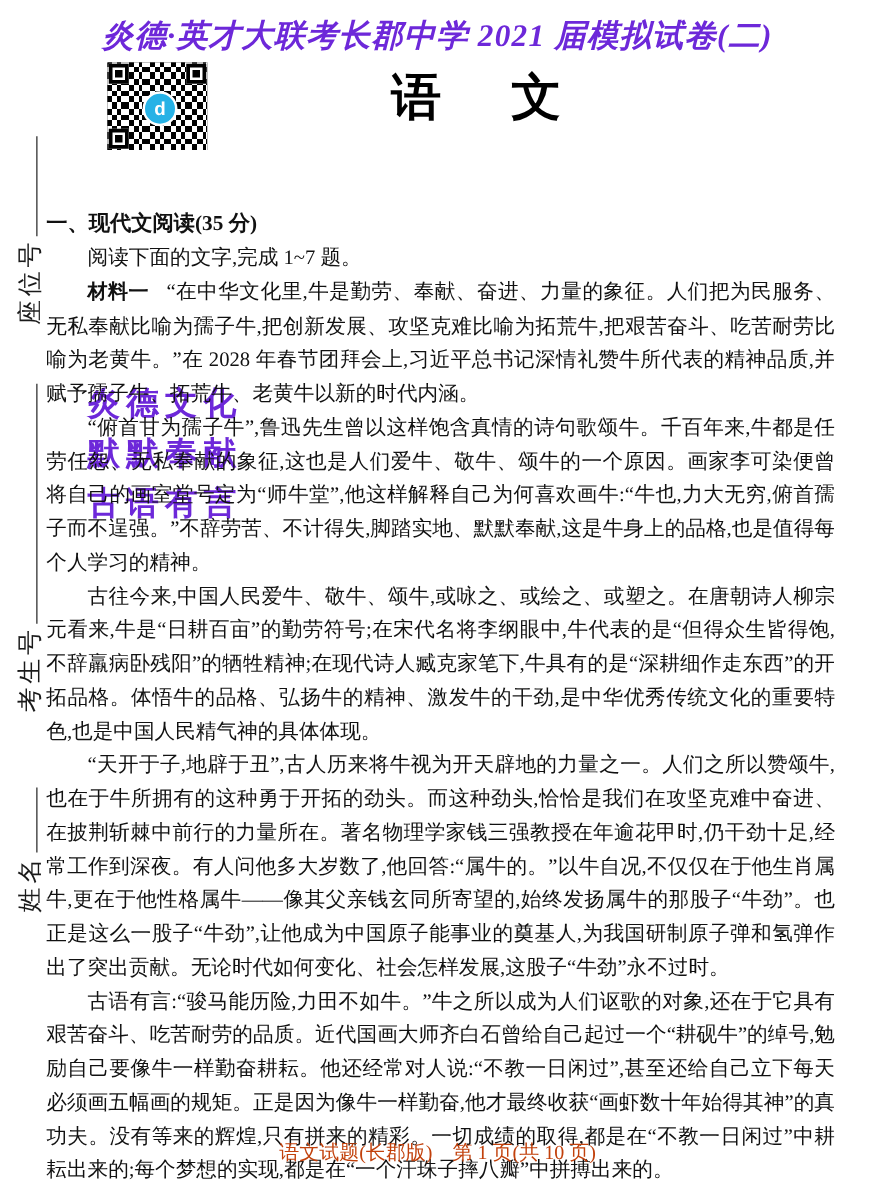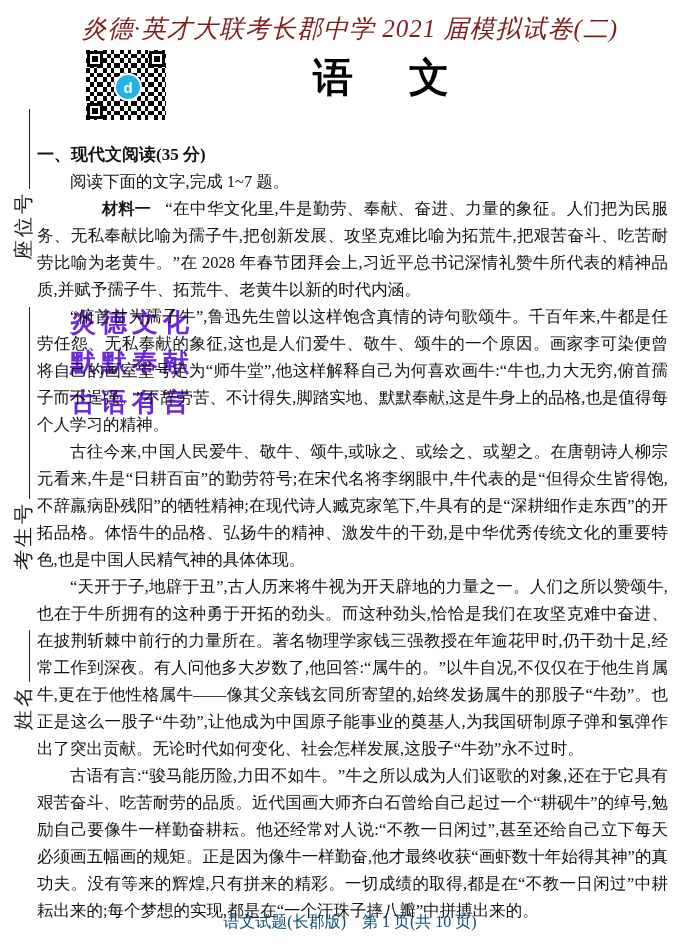--- a/index.html
+++ b/index.html
@@ -5,21 +5,21 @@
   html,body{margin:0;padding:0;}
   body{
     width:700px;height:949px;position:relative;background:#ffffff;overflow:hidden;
     font-family:"Liberation Serif","DejaVu Serif",serif;color:#111;
   }
   .page{position:absolute;inset:0;}
 
   
   .exam-title{
     position:absolute;top:12px;left:0;width:100%;text-align:center;
-    font-size:25px;font-weight:normal;font-style:italic;letter-spacing:1px;color:#7f1d1d;
+    font-size:25px;font-weight:bold;font-style:italic;letter-spacing:1px;color:#6d28d9;
   }
   .subject{
     position:absolute;top:50px;left:0;width:100%;text-align:center;
     font-size:40px;font-weight:600;color:#000;padding-left:31px;
   }
   .subject span{margin:0 28px;}
 
   
   .qr{
     position:absolute;left:86px;top:50px;width:80px;height:70px;
@@ -50,33 +50,33 @@
   .seal-3{top:730px;} .seal-3 .seal-line{width:52px;}
 
   
   .watermark{
     position:absolute;left:70px;top:303px;z-index:0;color:#6d28d9;
     font-size:26px;line-height:40px;letter-spacing:5px;font-weight:bold;user-select:none;
   }
 
   
   .content{position:absolute;left:37px;top:141px;width:631px;z-index:2;}
-  .sec-title{font-size:17px;font-weight:bold;line-height:27px;}
+  .sec-title{font-size:17px;font-weight:bold;line-height:27px;margin-top:24px;}
   .sub-title,.instruction{font-size:16.5px;line-height:27px;text-indent:33px;}
   .body-p{
     margin:0;font-size:16.5px;line-height:27px;text-align:justify;text-indent:33px;
     text-justify:inter-ideograph;
   }
-  .material-label{font-weight:bold;font-family:"Liberation Sans","DejaVu Sans",sans-serif;font-size:16px;margin-left:32px;}
+  .material-label{font-weight:bold;font-family:"Liberation Sans","DejaVu Sans",sans-serif;font-size:16px;}
   .material-gap{display:inline-block;width:14px;}
 
   
   .footer{
     position:absolute;top:912px;left:0;width:100%;text-align:center;
-    font-size:16px;color:#0c4a6e;z-index:2;
+    font-size:16px;color:#c2410c;z-index:2;
   }
 </style>
 </head>
 <body>
 
 <div class="page">
 
   <div class="watermark">
     <div>炎德文化</div>
     <div>默默奉献</div>

